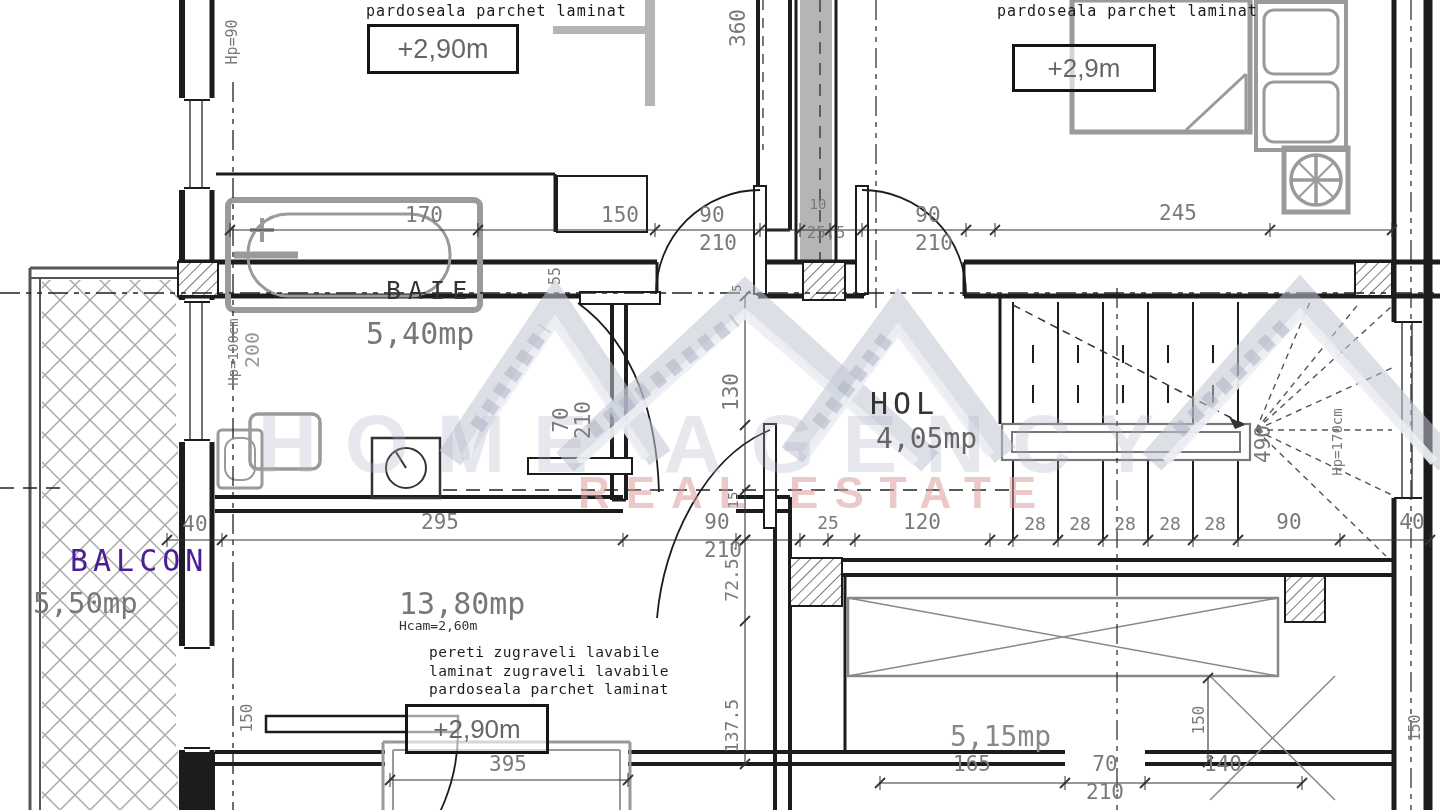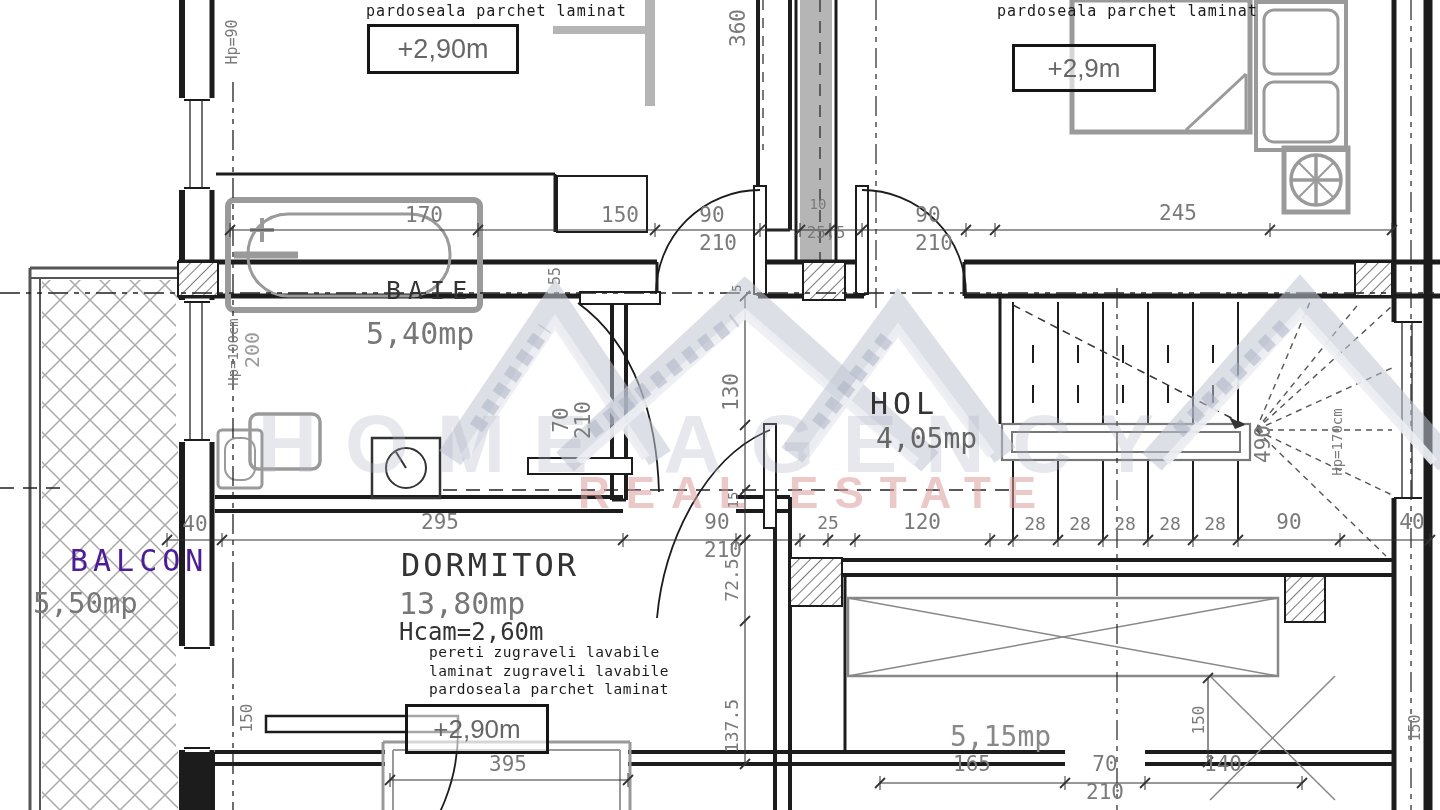--- a/index.html
+++ b/index.html
@@ -340,23 +340,22 @@
 
   <div class="lbl" style="left:36px;top:543px;font-size:30px;letter-spacing:5px;color:#4c1d95;margin-left:34px;">BALCON</div>
   <div class="lbl" style="left:33px;top:586px;font-size:29px;color:#777;">5,50mp</div>
 
   <div class="lbl" style="left:386px;top:276px;font-size:25px;letter-spacing:7px;color:#333;">BAIE</div>
   <div class="lbl" style="left:366px;top:316px;font-size:30px;color:#777;">5,40mp</div>
 
   <div class="lbl" style="left:870px;top:386px;font-size:30px;letter-spacing:5px;color:#333;">HOL</div>
   <div class="lbl" style="left:876px;top:422px;font-size:28px;color:#666;text-align:center;">4,05mp</div>
 
-  <div class="lbl" style="left:401px;top:546px;font-size:32px;letter-spacing:3px;color:#333;">DORMITOR</div>
   <div class="lbl" style="left:399px;top:586px;font-size:30px;color:#777;">13,80mp</div>
-  <div class="lbl" style="left:399px;top:618px;font-size:24px;color:#333;">Hcam=2,60m</div>
+  <div class="lbl" style="left:399px;top:618px;font-size:13px;color:#333;">Hcam=2,60m</div>
   <div class="notes3" style="left:401px;top:643px;margin-left:28px;">
     <div>pereti zugraveli lavabile</div>
     <div>laminat zugraveli lavabile</div>
     <div>pardoseala parchet laminat</div>
   </div>
   <div class="levelbox" style="left:405px;top:704px;width:138px;height:44px;line-height:44px;font-size:26px;">+2,90m</div>
 
   <div class="lbl" style="left:950px;top:720px;font-size:28px;color:#888;text-align:right;">5,15mp</div>
 </div>
 

